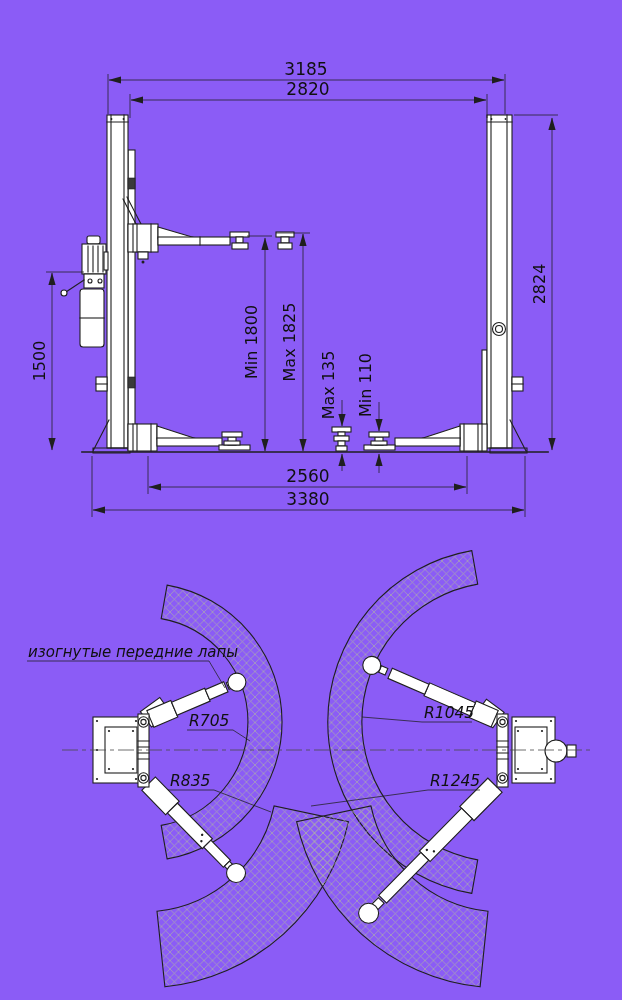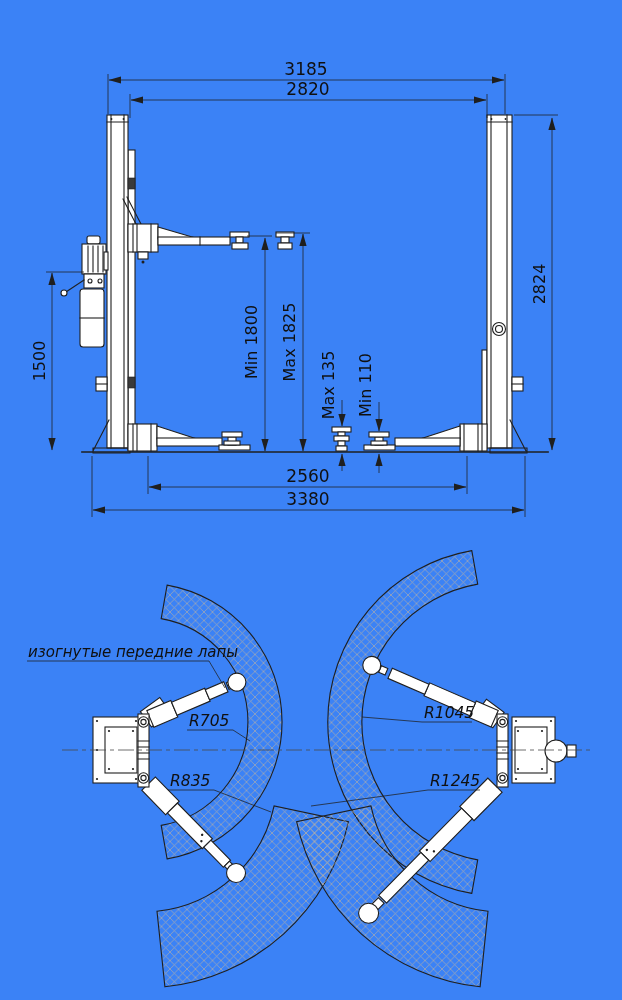--- a/index.html
+++ b/index.html
@@ -1,16 +1,16 @@
 <!DOCTYPE html>
 <html><head>
 <meta charset="utf-8">
 <style>
   html,body{margin:0;padding:0;background:#fff;}
-  .stage{position:relative;width:622px;height:1000px;background:#3b82f6;overflow:hidden;
+  .stage{position:relative;width:622px;height:1000px;background:#8b5cf6;overflow:hidden;
          font-family:"DejaVu Sans",sans-serif;}
   svg{display:block}
   .ln{stroke:#1f1f1f;stroke-width:1.1;fill:none;stroke-linecap:square}
   .lnf{stroke:#1f1f1f;stroke-width:1.1;fill:#fff}
   .thick{stroke-width:1.7}
   .dim{stroke:#1f1f1f;stroke-width:0.75;fill:none}
   .band{fill:url(#xh);stroke:#1f1f1f;stroke-width:1.1}
   .cl{stroke:#4a4a4a;stroke-width:0.8;fill:none;stroke-dasharray:16 4 4 4}
   .dot{fill:#1f1f1f;stroke:none}
   .blk{fill:#3a3a3a;stroke:#1f1f1f;stroke-width:0.6}

